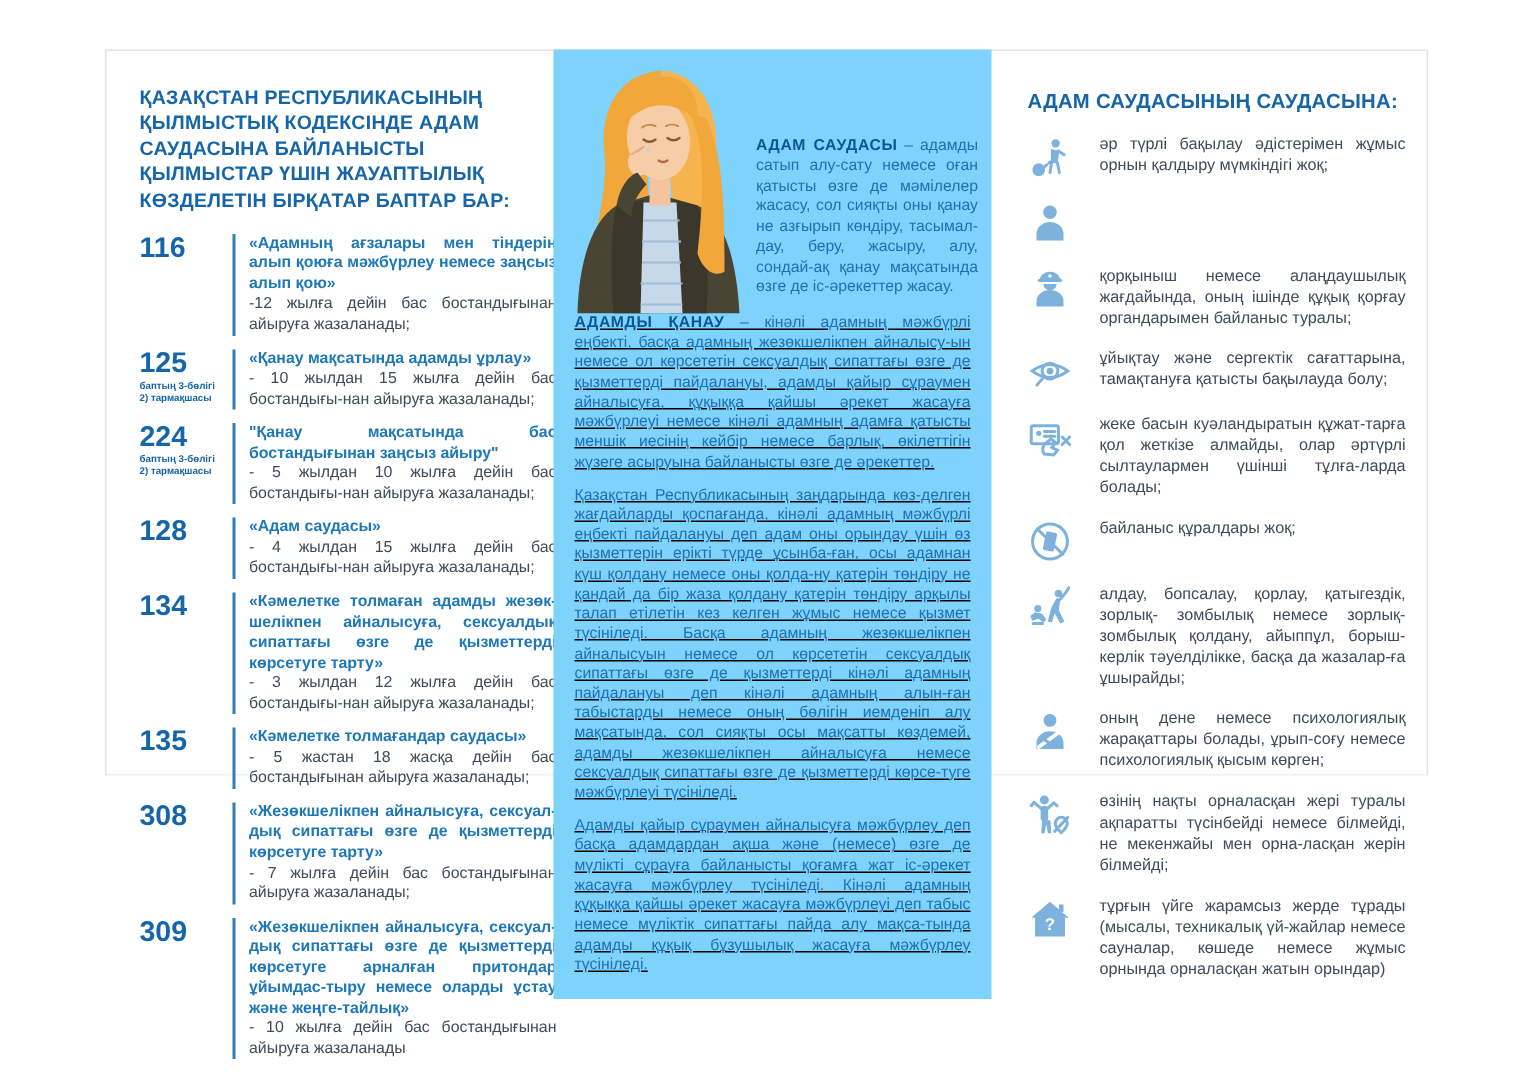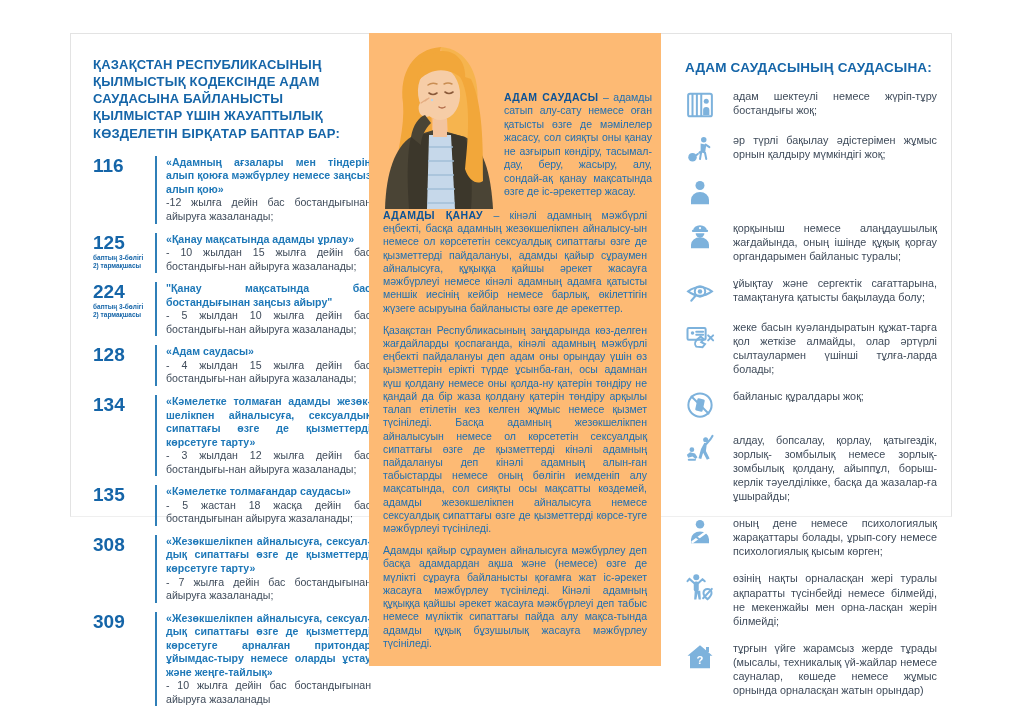--- a/index.html
+++ b/index.html
@@ -17,28 +17,28 @@
   .article { display:flex; margin-bottom:9px; }
   .article-numwrap { width:62px; flex:0 0 62px; text-align:left; padding-right:6px; }
   .article-num { color:#1565a8; font-weight:bold; font-size:19px; line-height:1; }
   .article-note { color:#1565a8; font-weight:bold; font-size:6.5px; line-height:1.25; margin-top:2px; }
   .article-body { border-left:2px solid #2f7fb8; padding-left:9px; flex:1; }
   .article-title { color:#1e78b8; font-weight:bold; font-size:10.6px; line-height:1.28; text-align:justify; }
   .article-penalty { color:#3f4b5a; font-size:10.6px; line-height:1.28; text-align:justify; }
   
   .panel {
     position:absolute; left:298px; top:-1px; width:292px; height:633px;
-    background:#fdba74; overflow:hidden;
+    background:#7dd3fc; overflow:hidden;
   }
   .panel-top { position:relative; height:172px; }
   .illustration { position:absolute; left:2px; top:8px; }
   .intro { position:absolute; left:135px; top:58px; width:148px; text-align:justify;
            font-size:10.5px; line-height:1.28; color:#1f6fb2; }
   .term { color:#0d5397; font-weight:bold; letter-spacing:.4px; }
-  .panel-paras { padding:4px 14px 0 14px; }
+  .panel-paras { padding:4px 14px 0 14px;text-decoration:underline; }
   .panel-paras p { color:#1f6fb2; font-size:10.5px; line-height:1.26; text-align:justify; margin-bottom:9px; }
   
   .col-right { position:absolute; left:614px; top:26px; width:252px; }
   .right-header { color:#1565a8; font-weight:bold; font-size:13.5px; letter-spacing:.2px; margin-bottom:14px; }
   .sign { display:flex; align-items:flex-start; margin-bottom:13px; }
   .sign-icon { width:40px; flex:0 0 40px; display:flex; justify-content:flex-start; padding-top:1px; }
   .sign-icon svg { width:30px; height:30px; }
   .sign-text { flex:1; color:#3f4b5a; font-size:10.8px; line-height:1.3; text-align:justify; padding-left:8px; }
   .ic { fill:#7db2dc; stroke:none; }
   .ic-s { fill:none; stroke:#7db2dc; stroke-width:1.6; stroke-linecap:round; }
@@ -177,33 +177,20 @@
     <div class="panel-paras">
       <p><span class="term">АДАМДЫ ҚАНАУ</span><span> – кінәлі адамның мәжбүрлі еңбекті, басқа адамның жезөкшелікпен айналысу-ын немесе ол көрсететін сексуалдық сипаттағы өзге де қызметтерді пайдалануы, адамды қайыр сұраумен айналысуға, құқыққа қайшы әрекет жасауға мәжбүрлеуі немесе кінәлі адамның адамға қатысты меншік иесінің кейбір немесе барлық, өкілеттігін жүзеге асыруына байланысты өзге де әрекеттер.</span></p>
       <p>Қазақстан Республикасының заңдарында көз-делген жағдайларды қоспағанда, кінәлі адамның мәжбүрлі еңбекті пайдалануы деп адам оны орындау үшін өз қызметтерін ерікті түрде ұсынба-ған, осы адамнан күш қолдану немесе оны қолда-ну қатерін төндіру не қандай да бір жаза қолдану қатерін төндіру арқылы талап етілетін кез келген жұмыс немесе қызмет түсініледі. Басқа адамның жезөкшелікпен айналысуын немесе ол көрсететін сексуалдық сипаттағы өзге де қызметтерді кінәлі адамның пайдалануы деп кінәлі адамның алын-ған табыстарды немесе оның бөлігін иемденіп алу мақсатында, сол сияқты осы мақсатты көздемей, адамды жезөкшелікпен айналысуға немесе сексуалдық сипаттағы өзге де қызметтерді көрсе-туге мәжбүрлеуі түсініледі.</p>
       <p>Адамды қайыр сұраумен айналысуға мәжбүрлеу деп басқа адамдардан ақша және (немесе) өзге де мүлікті сұрауға байланысты қоғамға жат іс-әрекет жасауға мәжбүрлеу түсініледі. Кінәлі адамның құқыққа қайшы әрекет жасауға мәжбүрлеуі деп табыс немесе мүліктік сипаттағы пайда алу мақса-тында адамды құқық бұзушылық жасауға мәжбүрлеу түсініледі.</p>
     </div>
   </div>
 
   <div class="col-right">
     <div class="right-header">АДАМ САУДАСЫНЫҢ САУДАСЫНА:</div>
 
-    <div class="sign">
-      <div class="sign-icon">
-        <svg viewBox="0 0 24 24">
-            <rect x="2.5" y="3" width="19" height="18" rx="1.5" class="ic-s"></rect>
-            <line x1="6" y1="3.5" x2="6" y2="20.5" class="ic-s"></line>
-            <line x1="9.5" y1="3.5" x2="9.5" y2="20.5" class="ic-s"></line>
-            <line x1="13" y1="3.5" x2="13" y2="20.5" class="ic-s"></line>
-            <circle cx="17" cy="9" r="2" class="ic"></circle>
-            <path d="M14.5,20 v-4 a2.5,2.5 0 0 1 5,0 v4 z" class="ic"></path>
-          </svg>
-      </div>
-      <div class="sign-text">адам шектеулі немесе жүріп-тұру бостандығы жоқ;</div>
-    </div>
 
     <div class="sign">
       <div class="sign-icon">
         <svg viewBox="0 0 24 24">
             <circle cx="15" cy="4.5" r="2.2" class="ic"></circle>
             <path d="M12.5,7.5 l4.5,1 l-1,7 l-3.5,-1 z" class="ic"></path>
             <path d="M13,14 l-1,6 M16,15 l1,5" class="ic-s"></path>
             <circle cx="6" cy="18.5" r="3.4" class="ic"></circle>
             <path d="M9,17 L12,14.5" class="ic-s" stroke-dasharray="1.6 1.6"></path>
             <path d="M16.5,8.5 l3,2" class="ic-s"></path>

